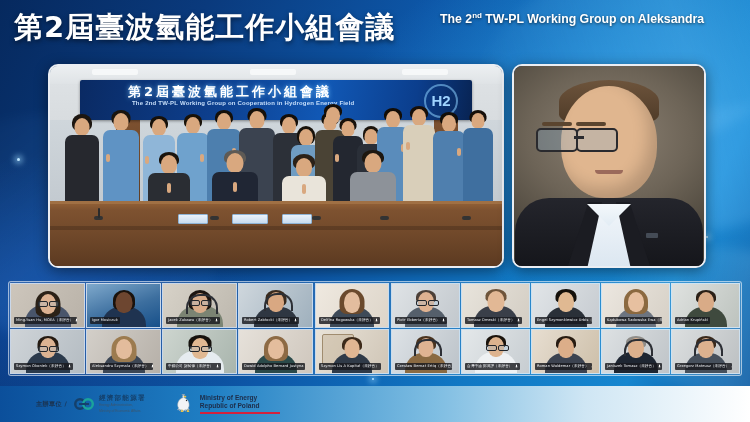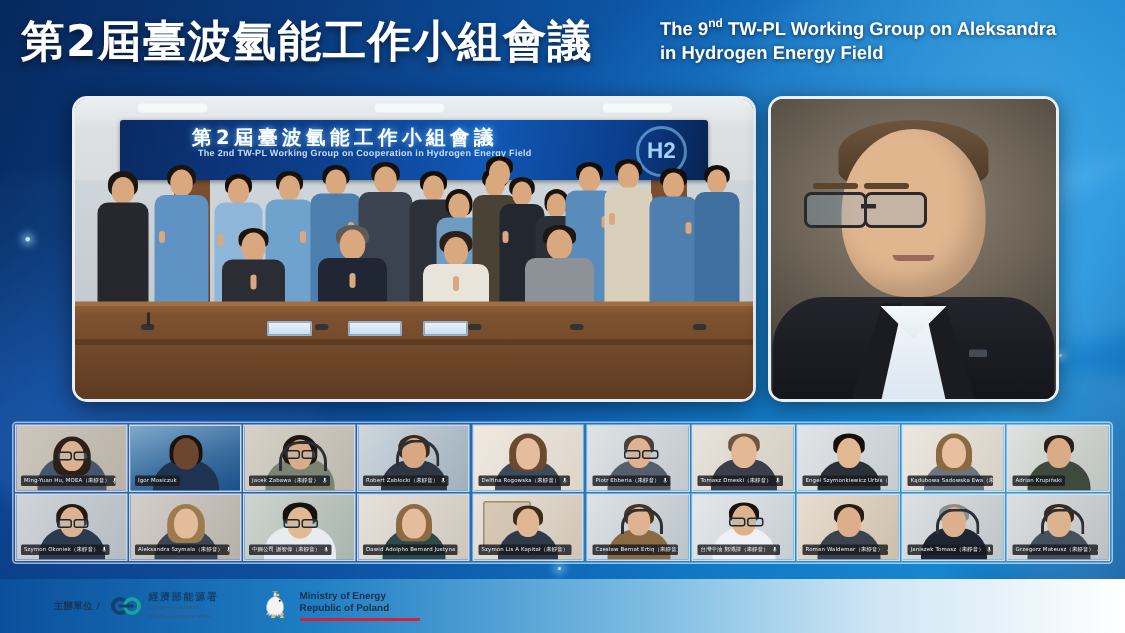--- a/index.html
+++ b/index.html
@@ -141,22 +141,21 @@
   <div class="streak s4"></div>
   <div class="dot" style="left:601px;top:120px;width:3px;height:3px;"></div>
   <div class="dot" style="left:629px;top:156px;width:3px;height:3px;"></div>
   <div class="dot" style="left:706px;top:236px;width:2px;height:2px;"></div>
   <div class="dot" style="left:17px;top:158px;width:3px;height:3px;"></div>
   <div class="dot" style="left:372px;top:378px;width:2px;height:2px;"></div>
 
   <div id="header">
     <div id="title-zh">第2屆臺波氫能工作小組會議</div>
     <div id="title-en">
-      <span>The 9</span><sup>nd</sup><span> TW-PL Working Group on Aleksandra</span><br>
-      <span>in Hydrogen Energy Field</span>
+      <span>The 2</span><sup>nd</sup><span> TW-PL Working Group on Aleksandra</span><br>
     </div>
   </div>
 
   <div id="main-row">
 
     <div class="vframe" id="group-photo">
       <div class="gp">
         <div class="gp-ceiling"></div>
         <div class="gp-light" style="left:42px;"></div>
         <div class="gp-light" style="left:200px;"></div>

